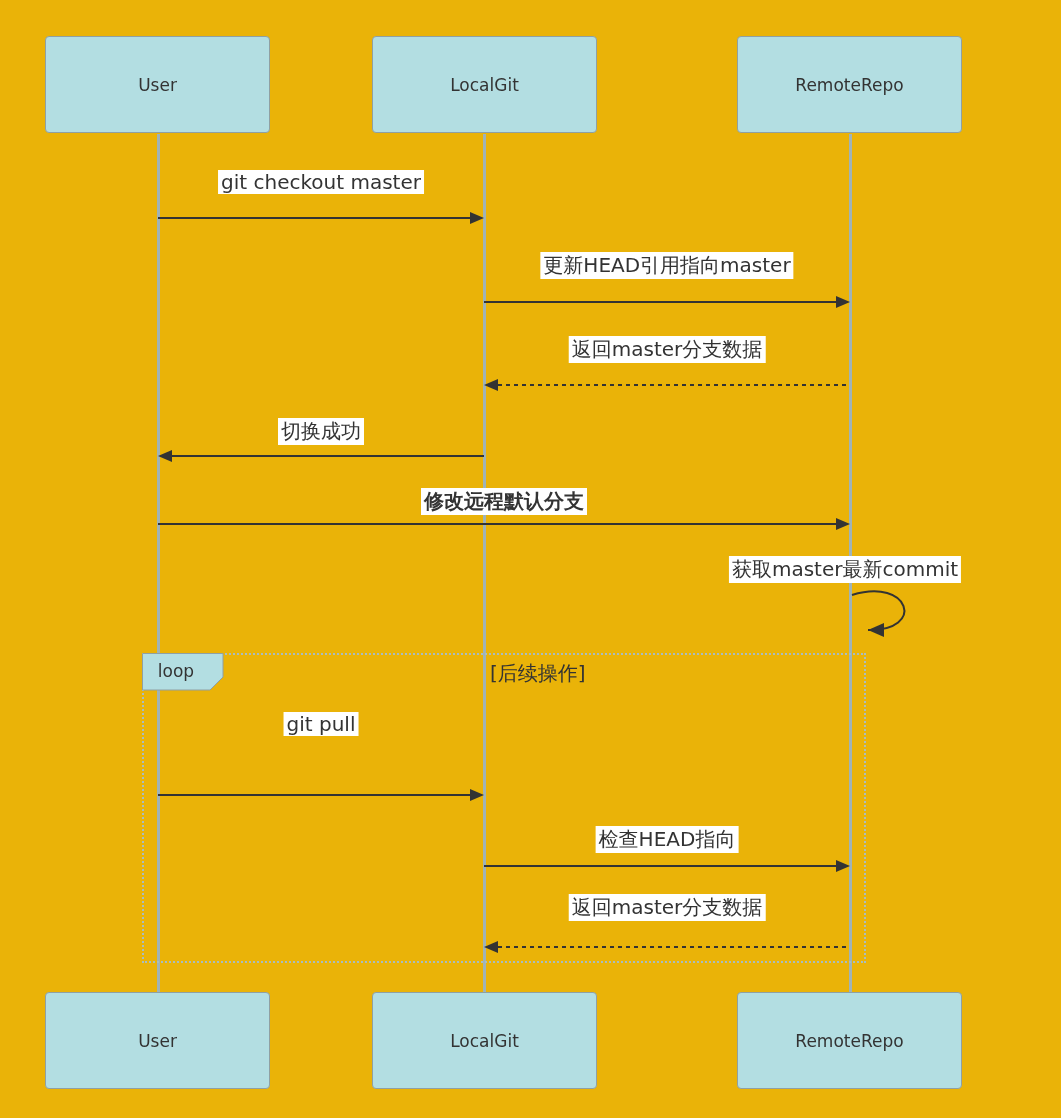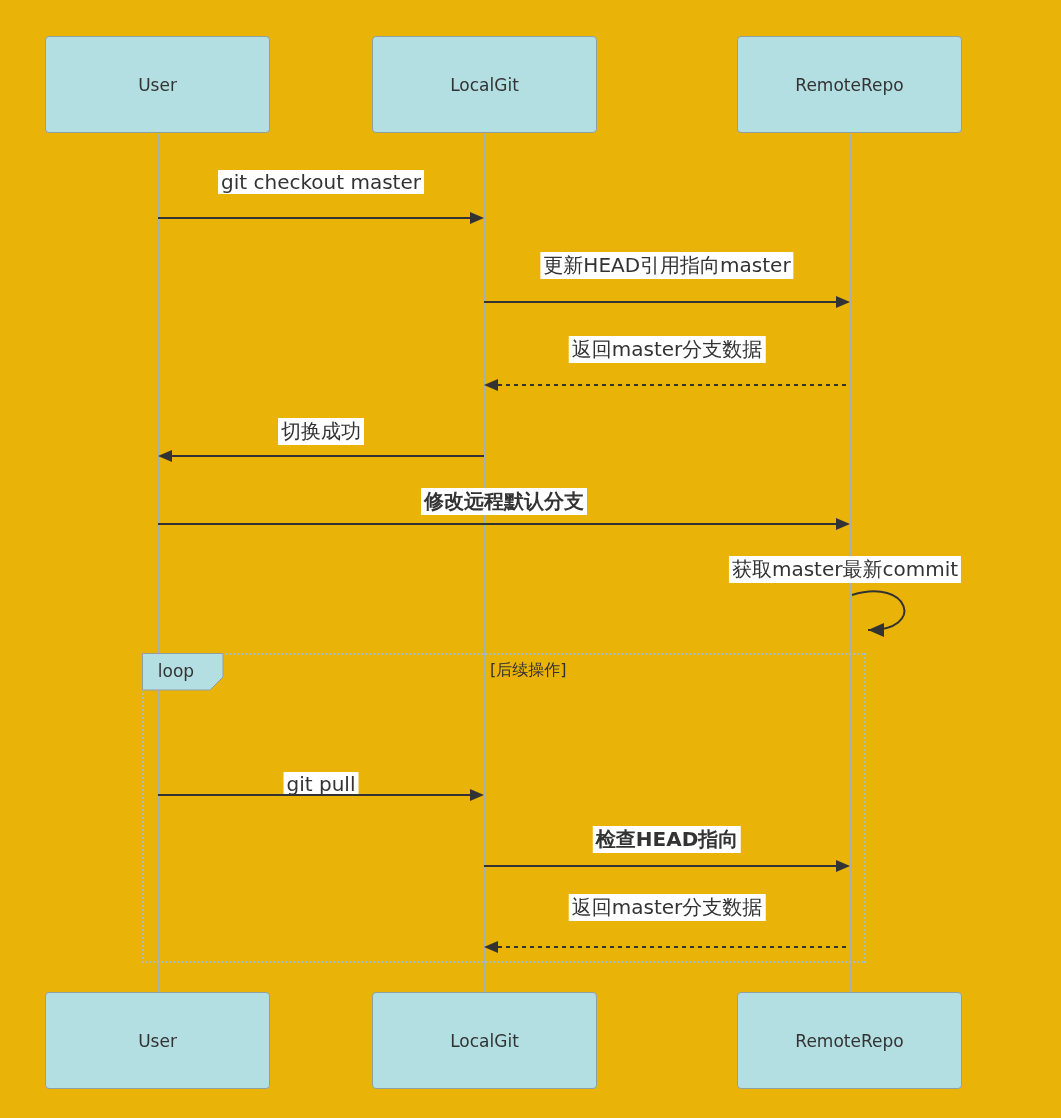--- a/index.html
+++ b/index.html
@@ -54,21 +54,21 @@
     box-sizing:border-box;
   }
   .loop-tag{position:absolute;left:142px;top:653px;}
   .loop-tag-text{
     position:absolute;left:142px;top:653px;width:68px;height:36px;
     display:flex;align-items:center;justify-content:center;
     font-size:17px;color:#333333;
   }
   .loop-condition{
     position:absolute;left:490px;top:660px;
-    font-size:16px;color:#333333;white-space:nowrap;
+    font-size:20px;color:#333333;white-space:nowrap;
   }
   .selfloop-svg{position:absolute;left:848px;top:585px;}
 </style>
 </head>
 <body>
 
 <div class="canvas">
 
   <div class="lifeline" style="left:157px;"></div>
   <div class="lifeline" style="left:483px;"></div>
@@ -110,25 +110,25 @@
     <polygon points="20,45 36,38 36,52" fill="#333333"></polygon>
   </svg>
 
   <div class="loop-frame"></div>
   <svg class="loop-tag" width="82" height="38" viewBox="0 0 82 38">
     <polygon points="0.5,0.5 81,0.5 81,24 68,37 0.5,37" fill="#b3dee2" stroke="#8fa0a3" stroke-width="1"></polygon>
   </svg>
   <div class="loop-tag-text">loop</div>
   <div class="loop-condition">[后续操作]</div>
 
-  <div class="msg-label" style="left:321px;top:772px;">git pull</div>
+  <div class="msg-label" style="left:321px;top:712px;">git pull</div>
   <div class="msg-line" style="left:158px;top:794px;width:314px;"></div>
   <div class="arrowhead right" style="left:470px;top:789px;"></div>
 
-  <div class="msg-label" style="left:667px;top:826px;font-weight:bold;">检查HEAD指向</div>
+  <div class="msg-label" style="left:667px;top:826px;">检查HEAD指向</div>
   <div class="msg-line" style="left:484px;top:865px;width:352px;"></div>
   <div class="arrowhead right" style="left:836px;top:860px;"></div>
 
   <div class="msg-label" style="left:667px;top:894px;">返回master分支数据</div>
   <div class="msg-line dashed" style="left:498px;top:946px;width:351px;"></div>
   <div class="arrowhead left" style="left:484px;top:941px;"></div>
 
   <div class="actor-box" style="left:45px;top:992px;">
       <span>User</span>
     </div>

